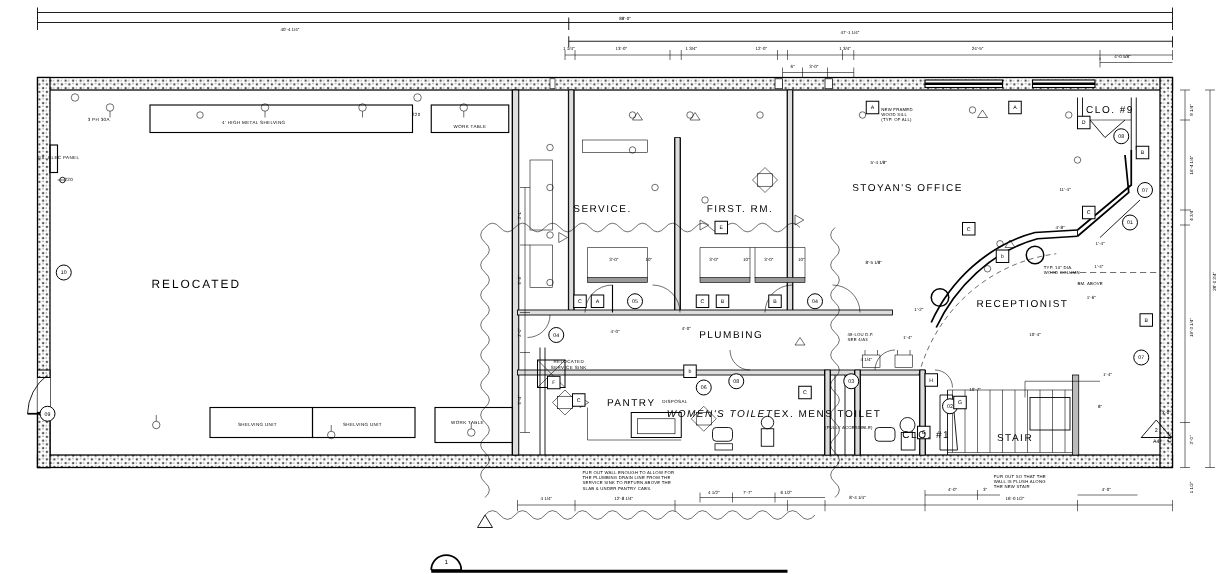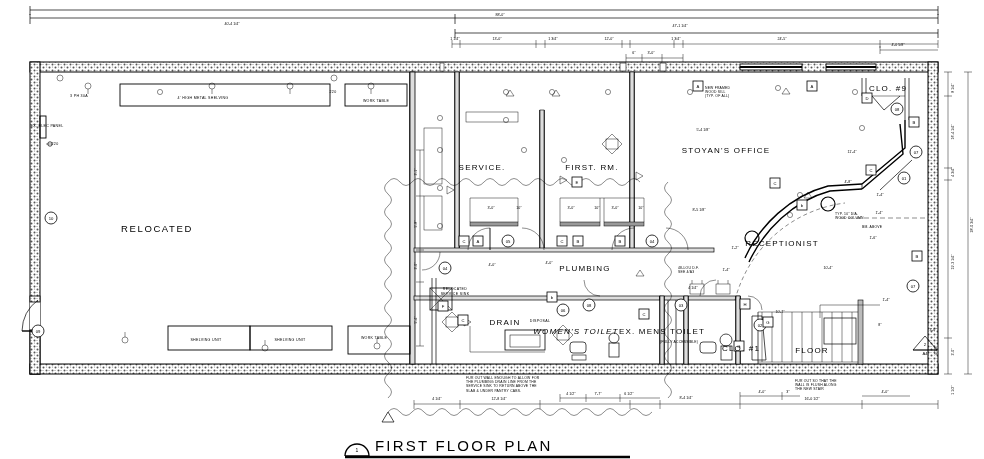--- a/index.html
+++ b/index.html
@@ -549,27 +549,27 @@
       <text class="mkb" x="357" y="450" id="ttl-num">1</text>
     </g>
     <line class="ln w3" x1="345" y1="457" x2="630" y2="457"></line>
   </svg>
 
   <div id="rooms-layer">
       <div class="lbl room" style="left: 157px; top: 228px; transform: translate(-50%, -50%);">RELOCATED</div>
       <div class="lbl room-sm" style="left: 482px; top: 167px; transform: translate(-50%, -50%);">SERVICE.</div>
       <div class="lbl room-sm" style="left: 592px; top: 167px; transform: translate(-50%, -50%);">FIRST. RM.</div>
       <div class="lbl room-sm" style="left: 726px; top: 150px; transform: translate(-50%, -50%);">STOYAN'S OFFICE</div>
-      <div class="lbl room-sm" style="left: 782px; top: 243px; transform: translate(-50%, -50%);">RECEPTIONIST</div>
+      <div class="lbl room-sm" style="left: 818px; top: 243px; transform: translate(-50%, -50%);">RECEPTIONIST</div>
       <div class="lbl room-sm" style="left: 585px; top: 268px; transform: translate(-50%, -50%);">PLUMBING</div>
-      <div class="lbl room-sm" style="left: 505px; top: 322px; transform: translate(-50%, -50%);">DRAIN</div>
+      <div class="lbl room-sm" style="left: 505px; top: 322px; transform: translate(-50%, -50%);">PANTRY</div>
       <div class="lbl room-sm" style="left: 576px; top: 331px; transform: translate(-50%, -50%); font-style: italic;">WOMEN'S TOILET</div>
       <div class="lbl room-sm" style="left: 662px; top: 331px; transform: translate(-50%, -50%);">EX. MENS TOILET</div>
       <div class="lbl room-sm" style="left: 741px; top: 348px; transform: translate(-50%, -50%);">CLO. #1</div>
-      <div class="lbl room-sm" style="left: 812px; top: 350px; transform: translate(-50%, -50%);">FLOOR</div>
+      <div class="lbl room-sm" style="left: 812px; top: 350px; transform: translate(-50%, -50%);">STAIR</div>
       <div class="lbl room-sm" style="left: 888px; top: 88px; transform: translate(-50%, -50%);">CLO. #9</div>
     </div>
   <div id="equip-layer">
       <div class="lbl eqs" style="left: 203px; top: 98px; transform: translate(-50%, -50%);">4' HIGH METAL SHELVING</div>
       <div class="lbl eqs" style="left: 376px; top: 101px; transform: translate(-50%, -50%);">WORK TABLE</div>
       <div class="lbl eqs" style="left: 206px; top: 340px; transform: translate(-50%, -50%);">SHELVING UNIT</div>
       <div class="lbl eqs" style="left: 290px; top: 340px; transform: translate(-50%, -50%);">SHELVING UNIT</div>
       <div class="lbl eqs" style="left: 374px; top: 338px; transform: translate(-50%, -50%);">WORK TABLE</div>
       <div class="lbl eqs" style="left: 47px; top: 126px; transform: translate(-50%, -50%);">EX. ELEC PANEL</div>
       <div class="lbl eqs" style="left: 79px; top: 96px; transform: translate(-50%, -50%);">3 PH 30A</div>
@@ -650,15 +650,14 @@
       <div class="lbl dim" style="left: 953px; top: 88px; transform: translate(-50%, -50%) rotate(-90deg);">8 1/4"</div>
       <div class="lbl dim" style="left: 953px; top: 132px; transform: translate(-50%, -50%) rotate(-90deg);">16'-4 1/4"</div>
       <div class="lbl dim" style="left: 953px; top: 172px; transform: translate(-50%, -50%) rotate(-90deg);">4 3/4"</div>
       <div class="lbl dim" style="left: 953px; top: 262px; transform: translate(-50%, -50%) rotate(-90deg);">19'-3 1/4"</div>
       <div class="lbl dim" style="left: 972px; top: 225px; transform: translate(-50%, -50%) rotate(-90deg);">28'-0 3/4"</div>
       <div class="lbl dim" style="left: 953px; top: 352px; transform: translate(-50%, -50%) rotate(-90deg);">3'-0"</div>
       <div class="lbl dim" style="left: 936px; top: 350px; transform: translate(-50%, -50%) rotate(-90deg);">4 1/2"</div>
       <div class="lbl dim" style="left: 953px; top: 390px; transform: translate(-50%, -50%) rotate(-90deg);">1 1/2"</div>
     </div>
 
-  <div class="lbl title" style="left:375px;top:437px;">FIRST FLOOR PLAN</div>
 
 </div>
 
 </body></html>

